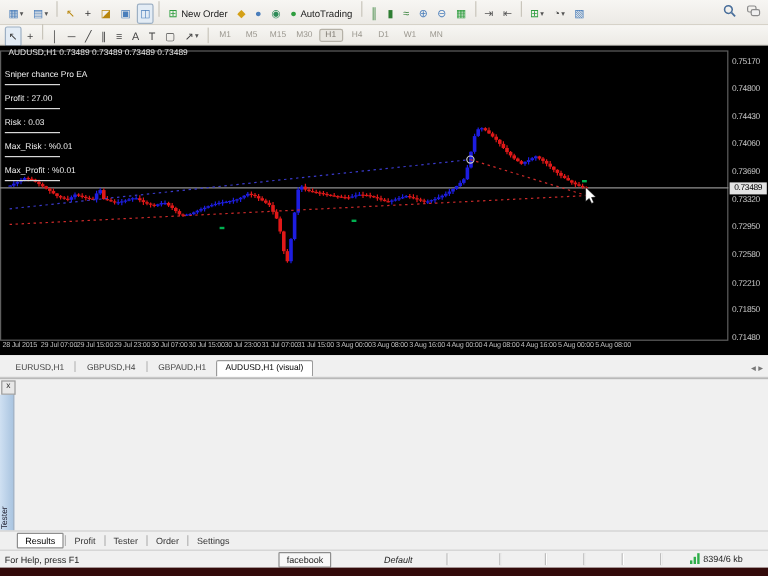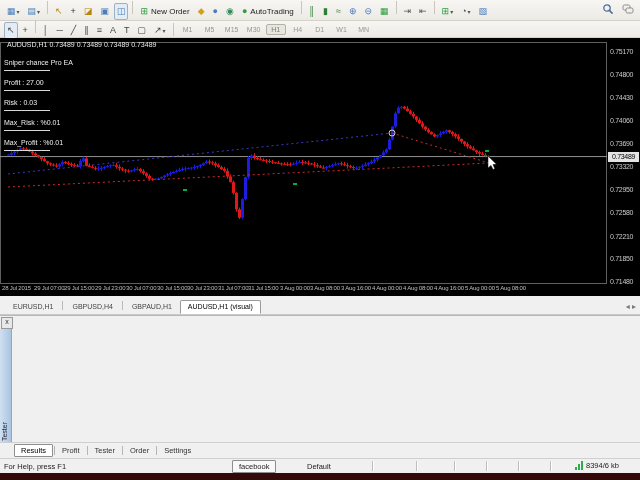--- a/index.html
+++ b/index.html
@@ -59,21 +59,21 @@
               box-sizing:border-box;}
   .ttab{font-size:7.5px;color:#333;padding:1px 6px;white-space:nowrap;}
   .ttab.active{background:#fff;border:1px solid #8e8e8e;border-radius:1px;color:#000;}
   .ttabsep{width:1px;height:9px;background:#b5b5b5;margin:0 1px;}
   
   #status{position:absolute;left:0;top:458px;width:640px;height:15px;background:#f0f0f0;
           border-top:1px solid #d0d0d0;font-size:7.5px;color:#222;}
   #help-text{position:absolute;left:4px;top:3px;}
   #fb{position:absolute;left:232px;top:1px;padding:1px 6px;background:#f8f8f8;
       border:1px solid #8e8e8e;border-radius:1px;}
-  #profile{position:absolute;left:307px;top:3px;}
+  #profile{position:absolute;left:320px;top:3px;font-style:italic;}
   .ssep{position:absolute;top:2px;width:1px;height:10px;background:#bdbdbd;border-right:1px solid #fff;}
   #mem{position:absolute;left:575px;top:2px;display:flex;align-items:center;gap:3px;}
   #mem .bars{display:inline-flex;align-items:flex-end;gap:1px;height:9px;}
   #mem .bars i{display:block;width:2px;background:#2fae4a;}
   #bottomStrip{position:absolute;left:0;top:473px;width:640px;height:7px;background:#330a0a;}
   .icon12{width:12px;height:12px;display:inline-block;}
 </style>
 </head>
 <body>
 

